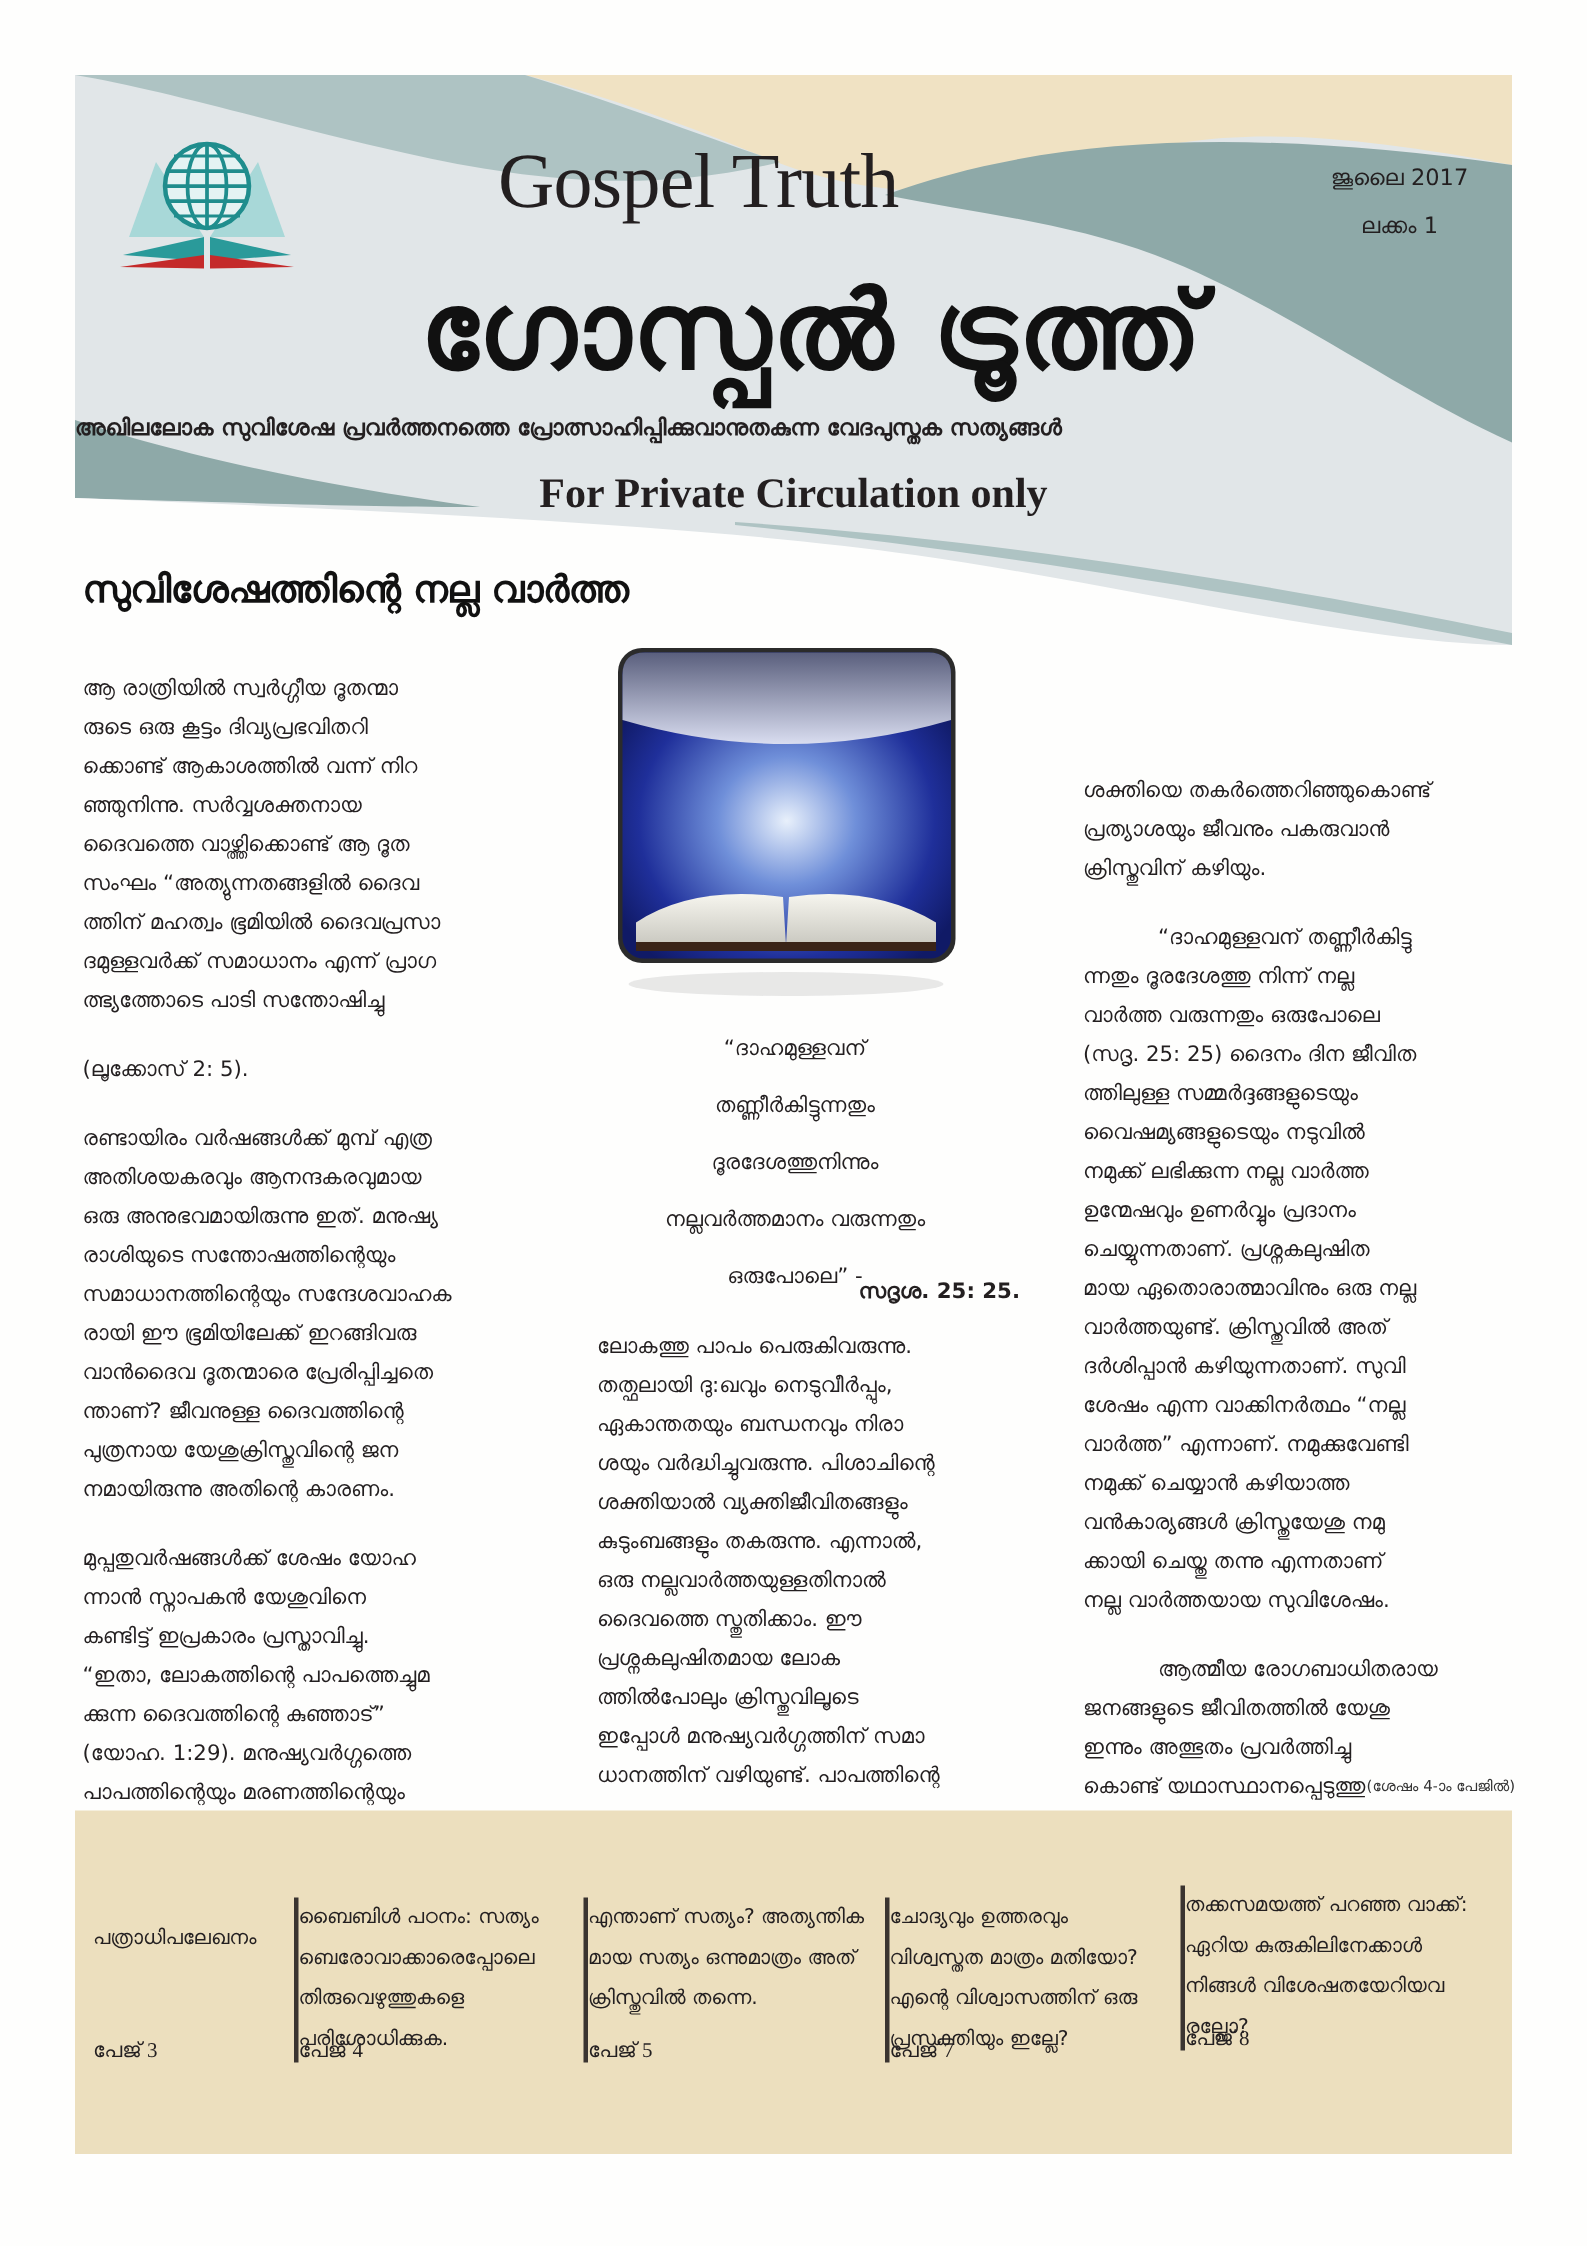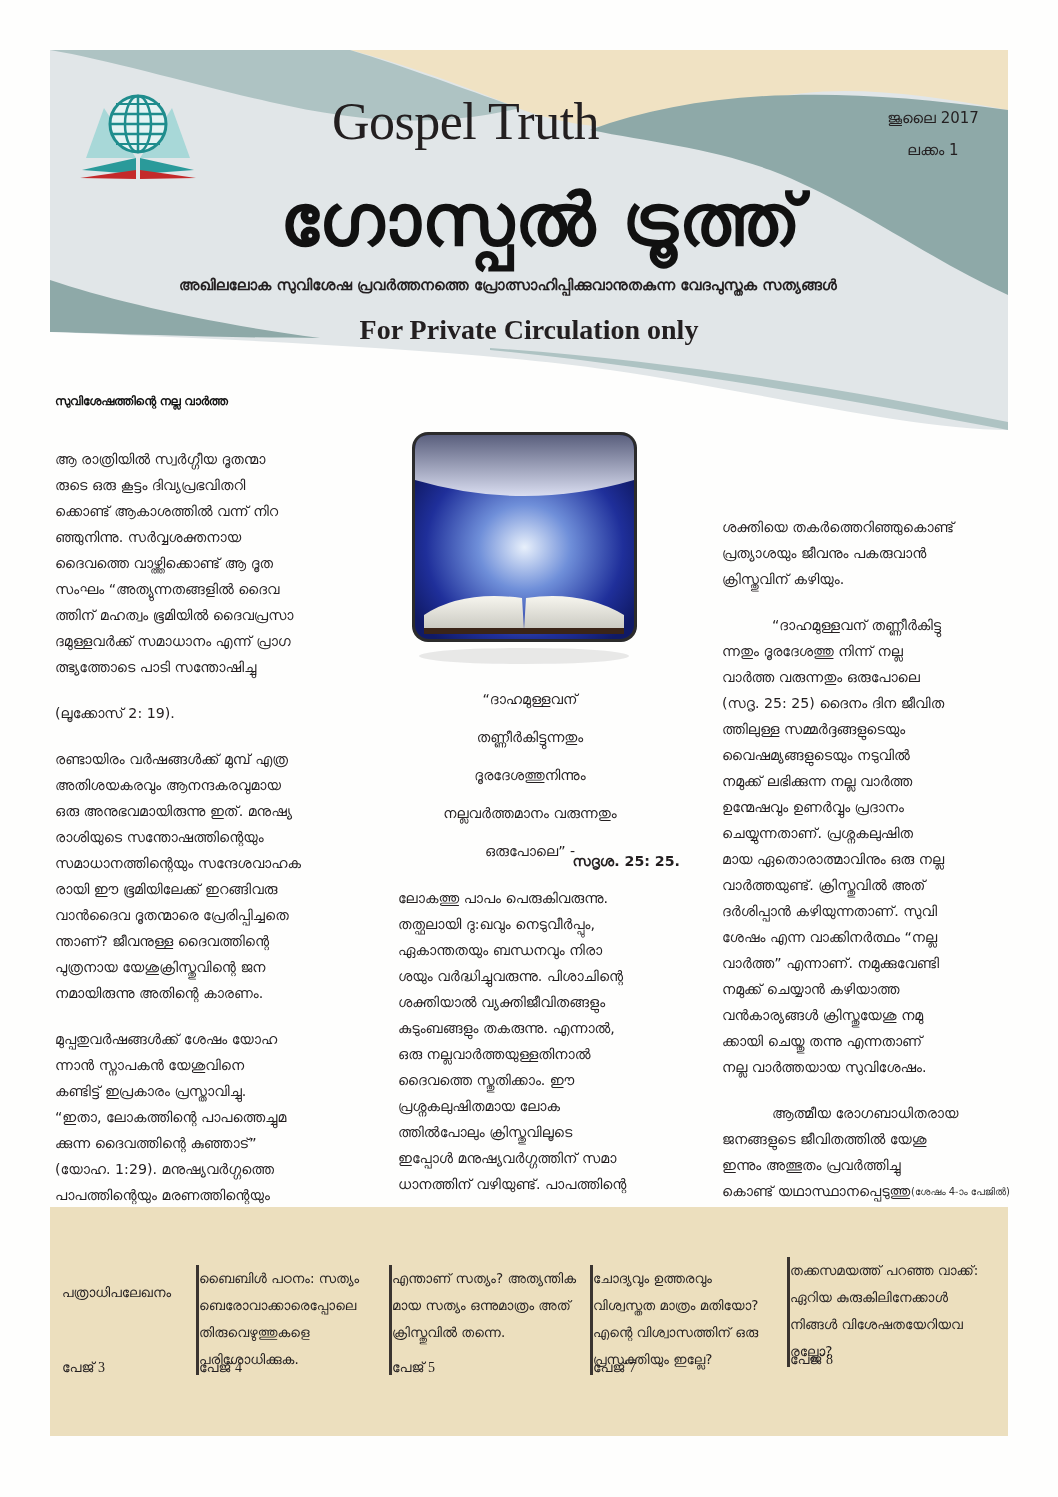--- a/index.html
+++ b/index.html
@@ -6,25 +6,25 @@
   html, body { width: 1058px; height: 1497px; background: #fefefd; overflow: hidden; }
   body { position: relative; font-family: "DejaVu Sans", sans-serif; color: #231f20; }
 
   
   .masthead { position: absolute; left: 50px; top: 50px; width: 958px; height: 380px; overflow: hidden; }
   .masthead svg.bg { position: absolute; left: 0; top: 0; }
   .logo { position: absolute; left: 28px; top: 38px; width: 120px; height: 100px; }
   .title-en { position: absolute; left: 282px; top: 42px; font-family: "Liberation Serif", serif; font-weight: normal; font-size: 52px; color: #231f20; letter-spacing: -0.5px; }
   .issue { position: absolute; left: 828px; top: 52px; width: 110px; text-align: center; font-family: "DejaVu Sans", sans-serif; font-size: 15px; line-height: 32px; color: #231f20; }
   .title-ml { position: absolute; left: 0; width: 958px; top: 128px; text-align: center; font-family: "DejaVu Sans", sans-serif; font-weight: bold; font-size: 72px; letter-spacing: 1px; color: #111; padding-left: 24px; }
-  .tagline { position: absolute; left: 0; width: 916px; top: 226px; text-align: center; font-weight: bold; font-size: 15px; color: #231f20; }
+  .tagline { position: absolute; left: 0; width: 916px; top: 226px; text-align: left; font-weight: bold; font-size: 15px; color: #231f20; }
   .private { position: absolute; left: 0; width: 958px; top: 264px; text-align: center; font-family: "Liberation Serif", serif; font-weight: bold; font-size: 28px; color: #231f20; }
 
   
-  .headline { position: absolute; left: 55px; top: 394px; font-weight: bold; font-size: 12px; color: #111; letter-spacing: -0.3px; }
+  .headline { position: absolute; left: 55px; top: 378px; font-weight: bold; font-size: 25px; color: #111; letter-spacing: -0.3px; }
   .col { position: absolute; font-size: 14.2px; line-height: 26px; color: #231f20; }
   .col p { margin-bottom: 9px; white-space: nowrap; margin-top: 20px; }
   .col p .ln { display: block; }
   .col-left { left: 55px; top: 426px; width: 300px; }
   .col-mid { left: 398px; top: 865px; width: 285px; }
   .col-right { left: 722px; top: 494px; width: 280px; }
   .indent { padding-left: 50px; }
 
   .bible-img { position: absolute; left: 402px; top: 430px; width: 245px; height: 238px; }
   .pull-quote { position: absolute; left: 380px; top: 680px; width: 300px; text-align: center; font-size: 14.2px; line-height: 38px; }
@@ -95,21 +95,21 @@
     <span class="ln">രുടെ ഒരു കൂട്ടം ദിവ്യപ്രഭവിതറി</span>
     <span class="ln">ക്കൊണ്ട് ആകാശത്തിൽ വന്ന് നിറ</span>
     <span class="ln">ഞ്ഞുനിന്നു. സർവ്വശക്തനായ</span>
     <span class="ln">ദൈവത്തെ വാഴ്ത്തിക്കൊണ്ട് ആ ദൂത</span>
     <span class="ln">സംഘം “അത്യുന്നതങ്ങളിൽ ദൈവ</span>
     <span class="ln">ത്തിന് മഹത്വം ഭൂമിയിൽ ദൈവപ്രസാ</span>
     <span class="ln">ദമുള്ളവർക്ക് സമാധാനം എന്ന് പ്രാഗ</span>
     <span class="ln">ത്ഭ്യത്തോടെ പാടി സന്തോഷിച്ചു</span>
   </p>
   <p>
-    <span class="ln">(ലൂക്കോസ് 2: 19).</span>
+    <span class="ln">(ലൂക്കോസ് 2: 5).</span>
   </p>
   <p>
     <span class="ln">രണ്ടായിരം വർഷങ്ങൾക്ക് മുമ്പ് എത്ര</span>
     <span class="ln">അതിശയകരവും ആനന്ദകരവുമായ</span>
     <span class="ln">ഒരു അനുഭവമായിരുന്നു ഇത്. മനുഷ്യ</span>
     <span class="ln">രാശിയുടെ സന്തോഷത്തിന്റെയും</span>
     <span class="ln">സമാധാനത്തിന്റെയും സന്ദേശവാഹക</span>
     <span class="ln">രായി ഈ ഭൂമിയിലേക്ക് ഇറങ്ങിവരു</span>
     <span class="ln">വാൻദൈവ ദൂതന്മാരെ പ്രേരിപ്പിച്ചതെ</span>
     <span class="ln">ന്താണ്? ജീവനുള്ള ദൈവത്തിന്റെ</span>

